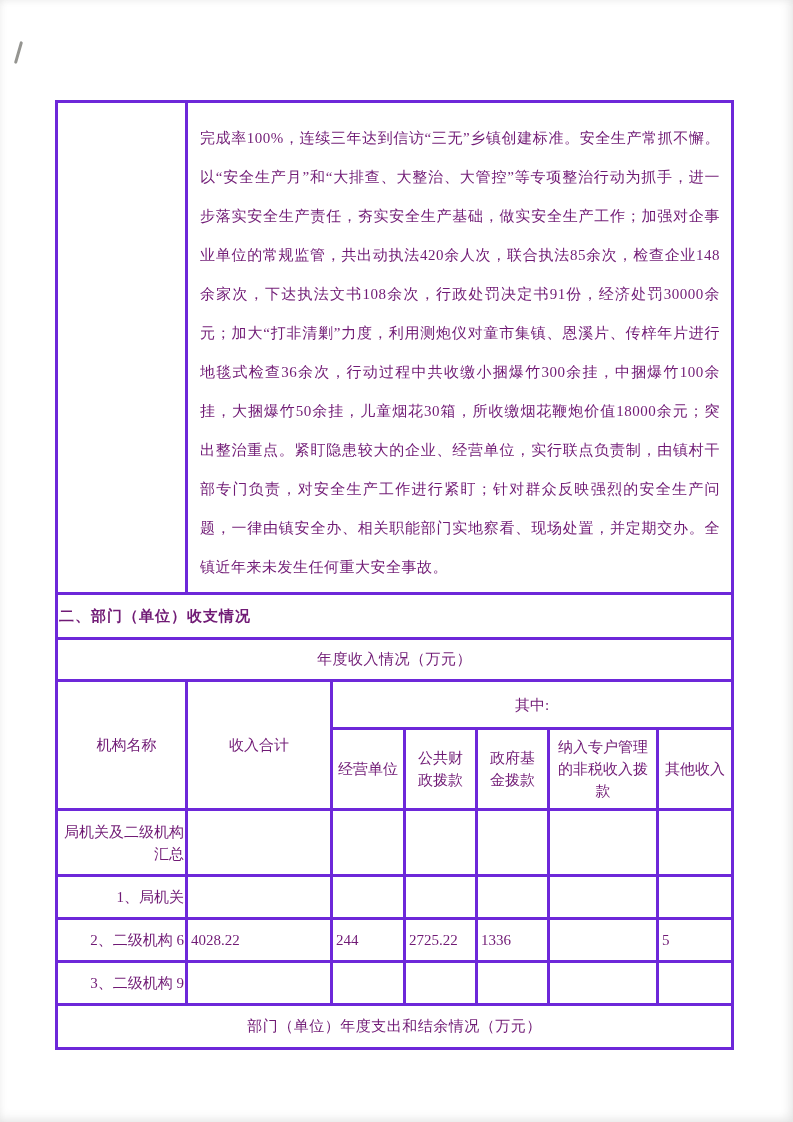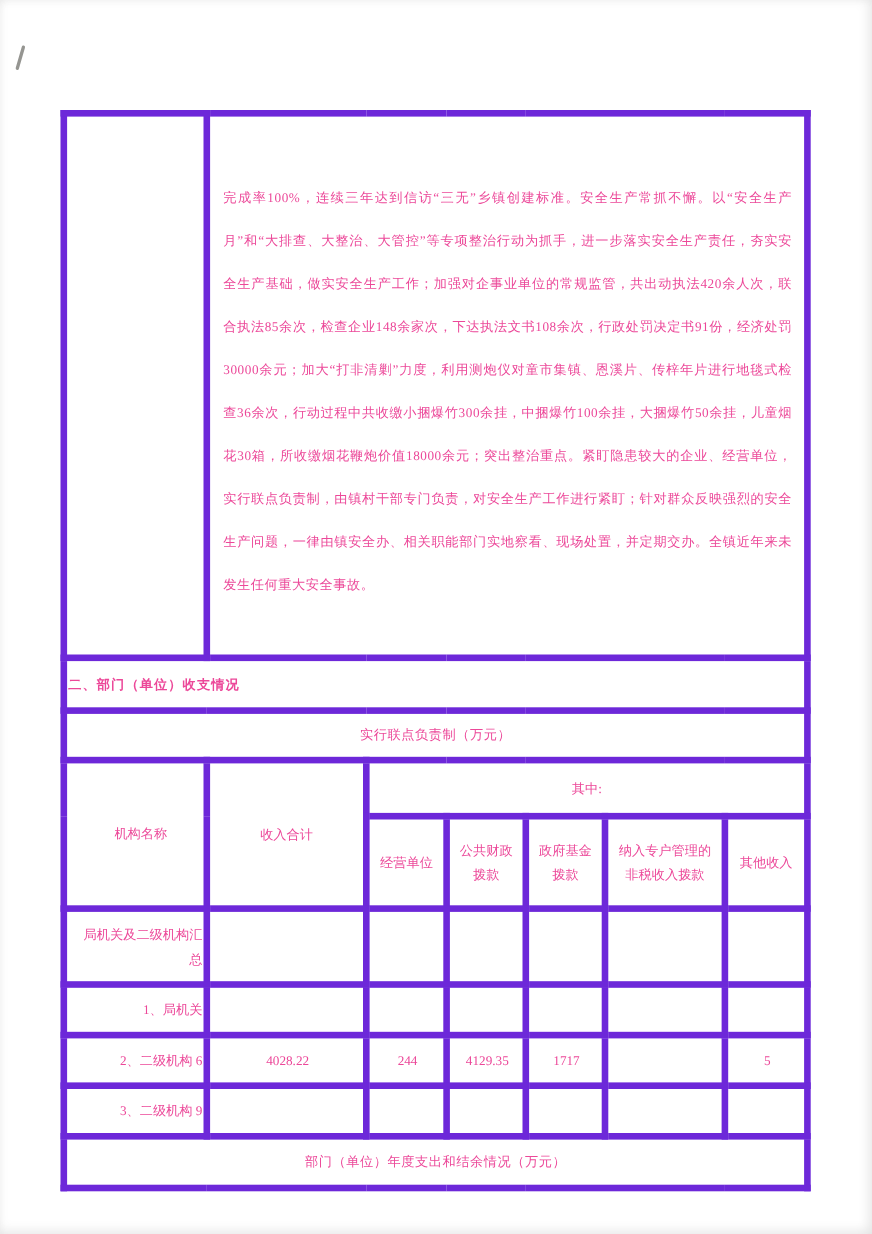--- a/index.html
+++ b/index.html
@@ -32,23 +32,23 @@
   }
   table.doc {
     position: absolute;
     left: 55px;
     top: 100px;
     width: 676px;
     border-collapse: collapse;
     table-layout: fixed;
   }
   table.doc td {
-    border: 6px solid #6d28d9;
-    color: #ec4899;
-    font-size: 12px;
+    border: 3px solid #6d28d9;
+    color: #701a75;
+    font-size: 15px;
     overflow: hidden;
     vertical-align: middle;
   }
   td.narrative {
     vertical-align: top;
     text-align: justify;
     padding: 11px 11px 0 12px;
     line-height: 39px;
     letter-spacing: 0.5px;
     font-size: 15.5px;
@@ -89,21 +89,21 @@
     line-height: 22px;
     padding: 2px 6px;
   }
   td.row-name {
     text-align: right;
     padding-left: 4px;
     font-size: 15px;
     line-height: 22px;
   }
   td.val {
-    text-align: center;
+    text-align: left;
     padding-left: 3px;
     font-size: 15.5px;
     margin-left: 13px;
   }
 </style>
 </head>
 <body>
 
 <div class="page">
   <div class="scan-mark"></div>
@@ -123,21 +123,21 @@
       <tr class="r-narrative">
         <td></td>
         <td class="narrative" colspan="6">完成率100%，连续三年达到信访“三无”乡镇创建标准。安全生产常抓不懈。以“安全生产月”和“大排查、大整治、大管控”等专项整治行动为抓手，进一步落实安全生产责任，夯实安全生产基础，做实安全生产工作；加强对企事业单位的常规监管，共出动执法420余人次，联合执法85余次，检查企业148余家次，下达执法文书108余次，行政处罚决定书91份，经济处罚30000余元；加大“打非清剿”力度，利用测炮仪对童市集镇、恩溪片、传梓年片进行地毯式检查36余次，行动过程中共收缴小捆爆竹300余挂，中捆爆竹100余挂，大捆爆竹50余挂，儿童烟花30箱，所收缴烟花鞭炮价值18000余元；突出整治重点。紧盯隐患较大的企业、经营单位，实行联点负责制，由镇村干部专门负责，对安全生产工作进行紧盯；针对群众反映强烈的安全生产问题，一律由镇安全办、相关职能部门实地察看、现场处置，并定期交办。全镇近年来未发生任何重大安全事故。</td>
       </tr>
 
       <tr class="r-section">
         <td class="section-title" colspan="7">二、部门（单位）收支情况</td>
       </tr>
 
       <tr class="r-subtitle">
-        <td class="center-title" colspan="7">实行联点负责制（万元）</td>
+        <td class="center-title" colspan="7">年度收入情况（万元）</td>
       </tr>
 
       <tr class="r-head-a">
         <td class="th-org" rowspan="2">机构名称</td>
         <td class="th-center" rowspan="2">收入合计</td>
         <td class="th-center" colspan="5">其中:</td>
       </tr>
 
       <tr class="r-head-b">
         <td class="th-center">经营单位</td>
@@ -164,22 +164,22 @@
         <td class="val"></td>
         <td class="val"></td>
         <td class="val"></td>
         <td class="val"></td>
       </tr>
 
       <tr class="r-data">
         <td class="row-name">2、二级机构 6</td>
         <td class="val">4028.22</td>
         <td class="val">244</td>
-        <td class="val">4129.35</td>
-        <td class="val">1717</td>
+        <td class="val">2725.22</td>
+        <td class="val">1336</td>
         <td class="val"></td>
         <td class="val">5</td>
       </tr>
 
       <tr class="r-data">
         <td class="row-name">3、二级机构 9</td>
         <td class="val"></td>
         <td class="val"></td>
         <td class="val"></td>
         <td class="val"></td>

